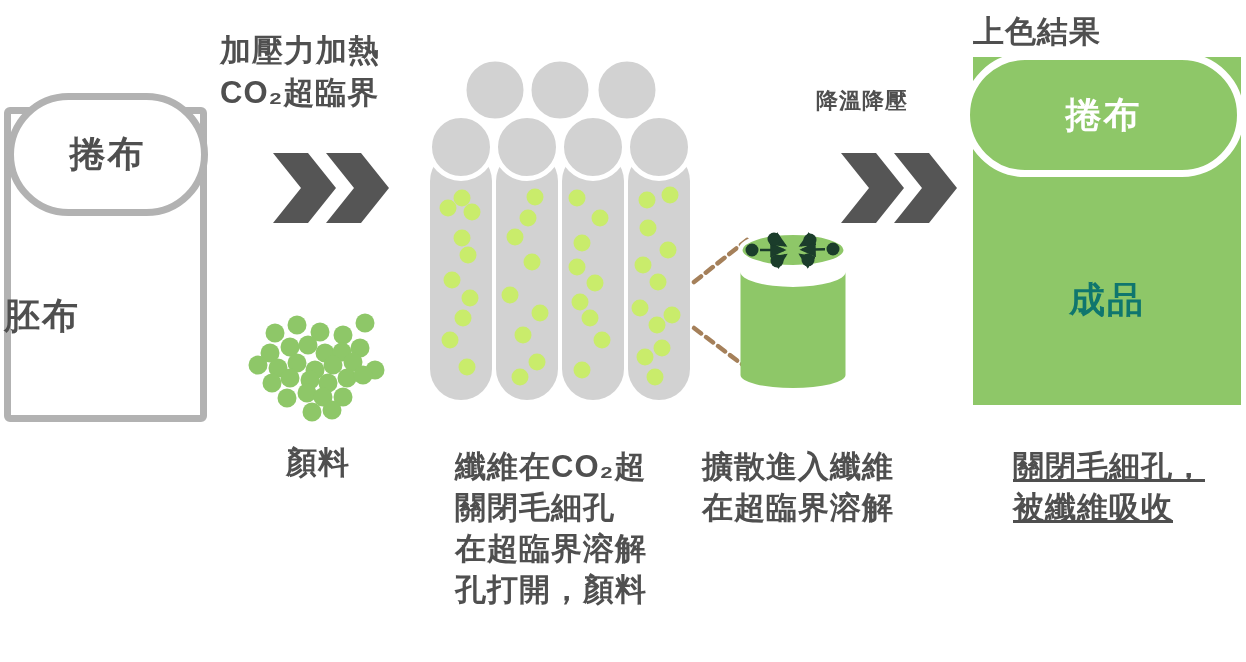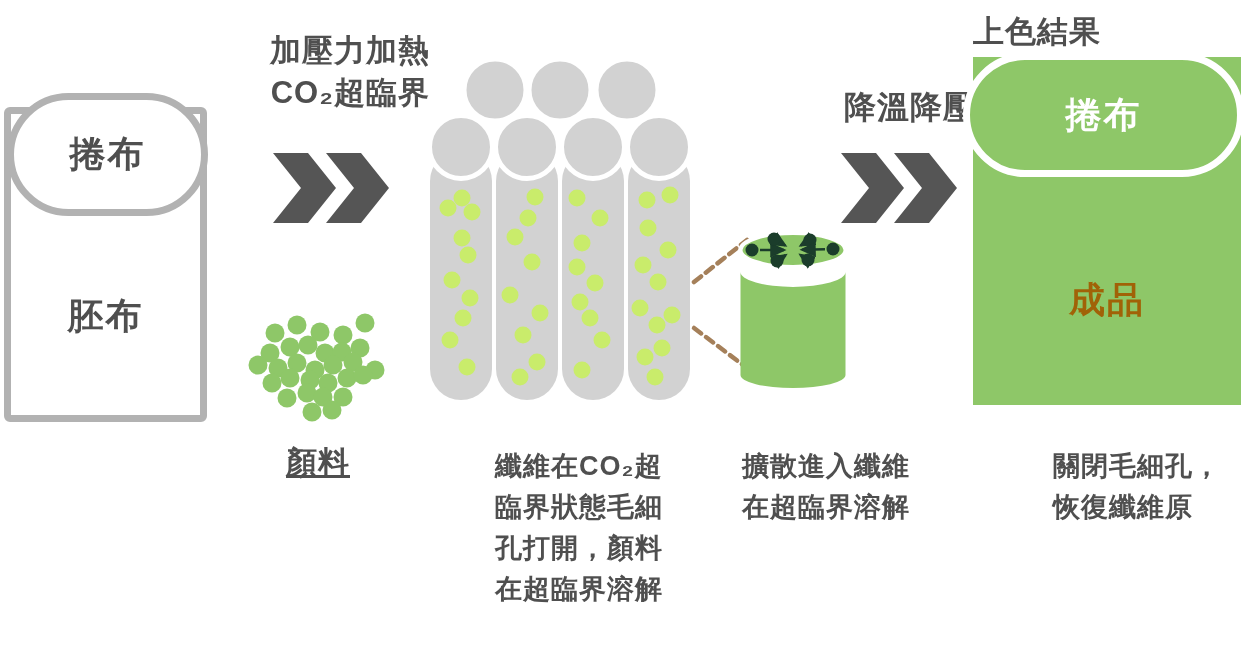--- a/index.html
+++ b/index.html
@@ -10,51 +10,51 @@
   }
   .abs{position:absolute;}
   .center{display:flex;align-items:center;justify-content:center;text-align:left;}
 
   
   .rect-outline{left:4px;top:107px;width:203px;height:315px;box-sizing:border-box;
     border:7px solid var(--border-gray,#b2b2b2);border-radius:6px;background:#fff;}
   .pill-gray{left:7px;top:93px;width:201px;height:123px;box-sizing:border-box;
     border:7px solid var(--border-gray,#b2b2b2);border-radius:62px;background:#fff;
     font-size:36px;letter-spacing:2px;}
-  .fabric-label{left:4px;top:292px;width:203px;text-align:center;font-size:36px;letter-spacing:2px;}
-
-  
-  .step1-text{left:220px;top:30px;width:210px;text-align:right;font-size:31px;line-height:42px;letter-spacing:1px;}
-  .step2-text{left:816px;top:86px;width:160px;text-align:right;font-size:32px;letter-spacing:1px;}
+  .fabric-label{left:4px;top:292px;width:203px;text-align:left;font-size:36px;letter-spacing:2px;}
+
+  
+  .step1-text{left:220px;top:30px;width:210px;text-align:left;font-size:31px;line-height:42px;letter-spacing:1px;}
+  .step2-text{left:816px;top:86px;width:160px;text-align:left;font-size:22px;letter-spacing:1px;}
   .result-title{left:973px;top:11px;width:268px;text-align:left;font-size:31px;letter-spacing:1px;}
 
   .chevrons{width:116px;height:70px;}
   .chev1{left:273px;top:153px;}
   .chev2{left:841px;top:153px;}
 
   
   .cluster-svg{left:248px;top:312px;width:140px;height:115px;}
-  .pigment-label{left:248px;top:442px;width:140px;text-align:center;font-size:31px;letter-spacing:1px;text-decoration:underline;}
+  .pigment-label{left:248px;top:442px;width:140px;text-align:center;font-size:31px;letter-spacing:1px;}
 
   .fiber-svg{left:425px;top:55px;width:290px;height:350px;}
   .dash-svg{left:690px;top:232px;width:62px;height:142px;}
   .cyl-svg{left:735px;top:225px;width:118px;height:168px;}
 
   
   .green-rect{left:973px;top:57px;width:268px;height:348px;background:var(--green,#8ec768);}
   .pill-green{left:963px;top:53px;width:281px;height:124px;box-sizing:border-box;
     border:7px solid #fff;border-radius:63px;background:var(--green,#8ec768);
     color:#fff;font-size:36px;letter-spacing:2px;}
-  .product-label{left:973px;top:276px;width:268px;text-align:center;color:#a16207;font-size:36px;letter-spacing:2px;}
-
-  
-  .caption{font-size:27px;line-height:41px;letter-spacing:1px;white-space:nowrap;margin-left:40px;}
+  .product-label{left:973px;top:276px;width:268px;text-align:center;color:#0f766e;font-size:36px;letter-spacing:2px;}
+
+  
+  .caption{font-size:31px;line-height:41px;letter-spacing:1px;white-space:nowrap;}
   .cap-fiber{left:455px;top:446px;}
   .cap-diffusion{left:702px;top:446px;}
-  .cap-output{left:1013px;top:446px;}
+  .cap-output{left:1013px;top:446px;text-decoration:underline;}
 </style>
 <style>.chev-poly{fill:#555555;}.greenfill{fill:#8ec768;}.whiteline{stroke:#fff;stroke-width:4;}.deepfill{fill:#1b3d2b;}.dashline{stroke:#a5805a;stroke-width:4.5;stroke-dasharray:9 6;stroke-linecap:round;}</style></head>
 <body>
 
 <div class="canvas">
 
   <div class="abs rect-outline"></div>
   <div class="abs pill-gray center">
     <span>捲布</span>
   </div>
@@ -202,26 +202,26 @@
 
   <div class="abs result-title">上色結果</div>
   <div class="abs green-rect"></div>
   <div class="abs pill-green center">
     <span>捲布</span>
   </div>
   <div class="abs product-label">成品</div>
 
   <div class="abs caption cap-fiber">
     <div>纖維在CO₂超</div>
-    <div>臨界狀態毛細</div>
+    <div>關閉毛細孔</div>
+    <div>在超臨界溶解</div>
     <div>孔打開，顏料</div>
-    <div>在超臨界溶解</div>
   </div>
   <div class="abs caption cap-diffusion">
     <div>擴散進入纖維</div>
     <div>在超臨界溶解</div>
   </div>
   <div class="abs caption cap-output">
     <div>關閉毛細孔，</div>
-    <div>恢復纖維原</div>
+    <div>被纖維吸收</div>
   </div>
 
 </div>
 
 </body></html>

